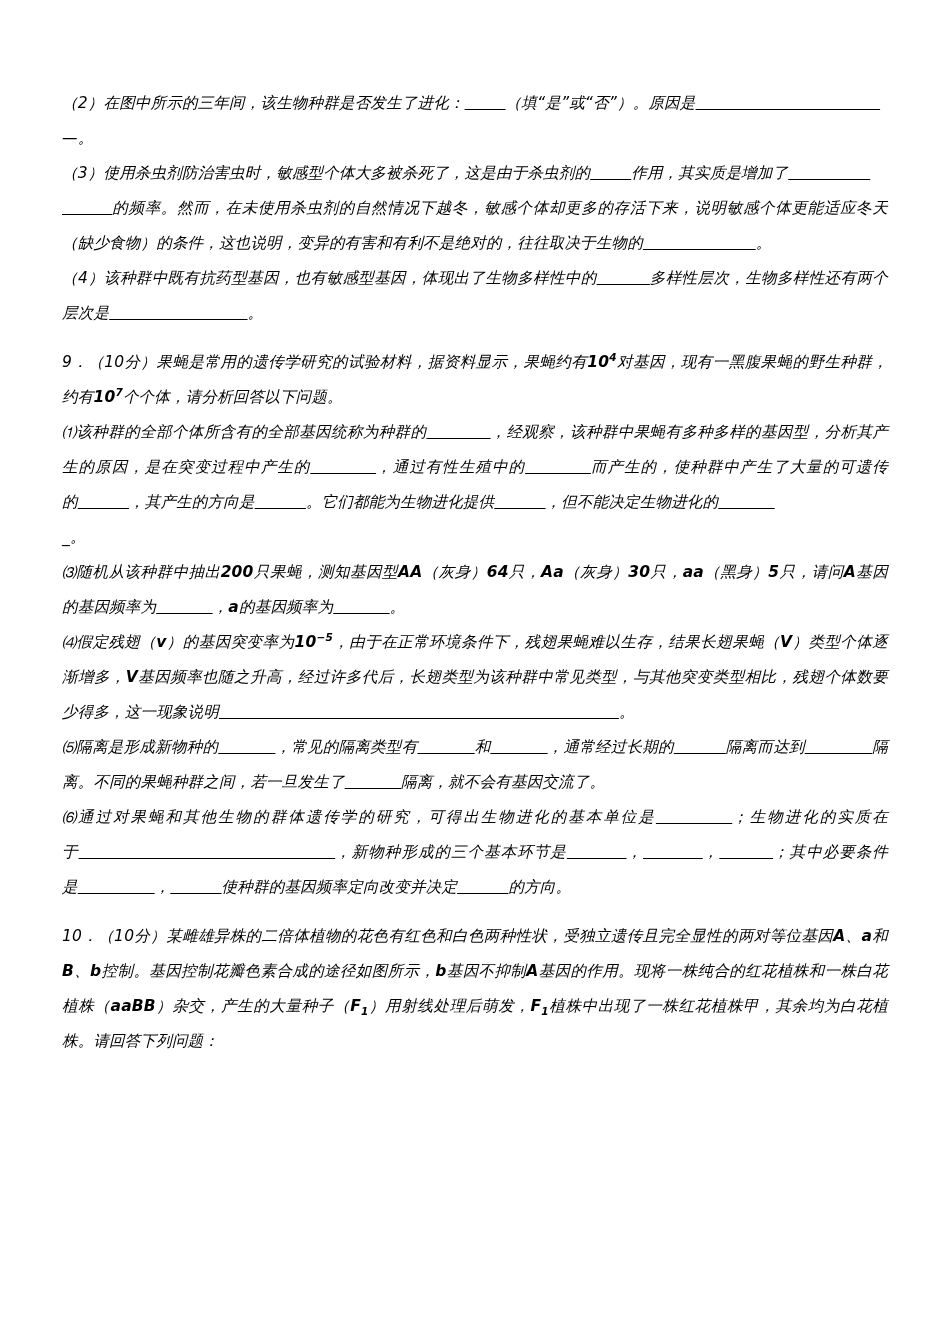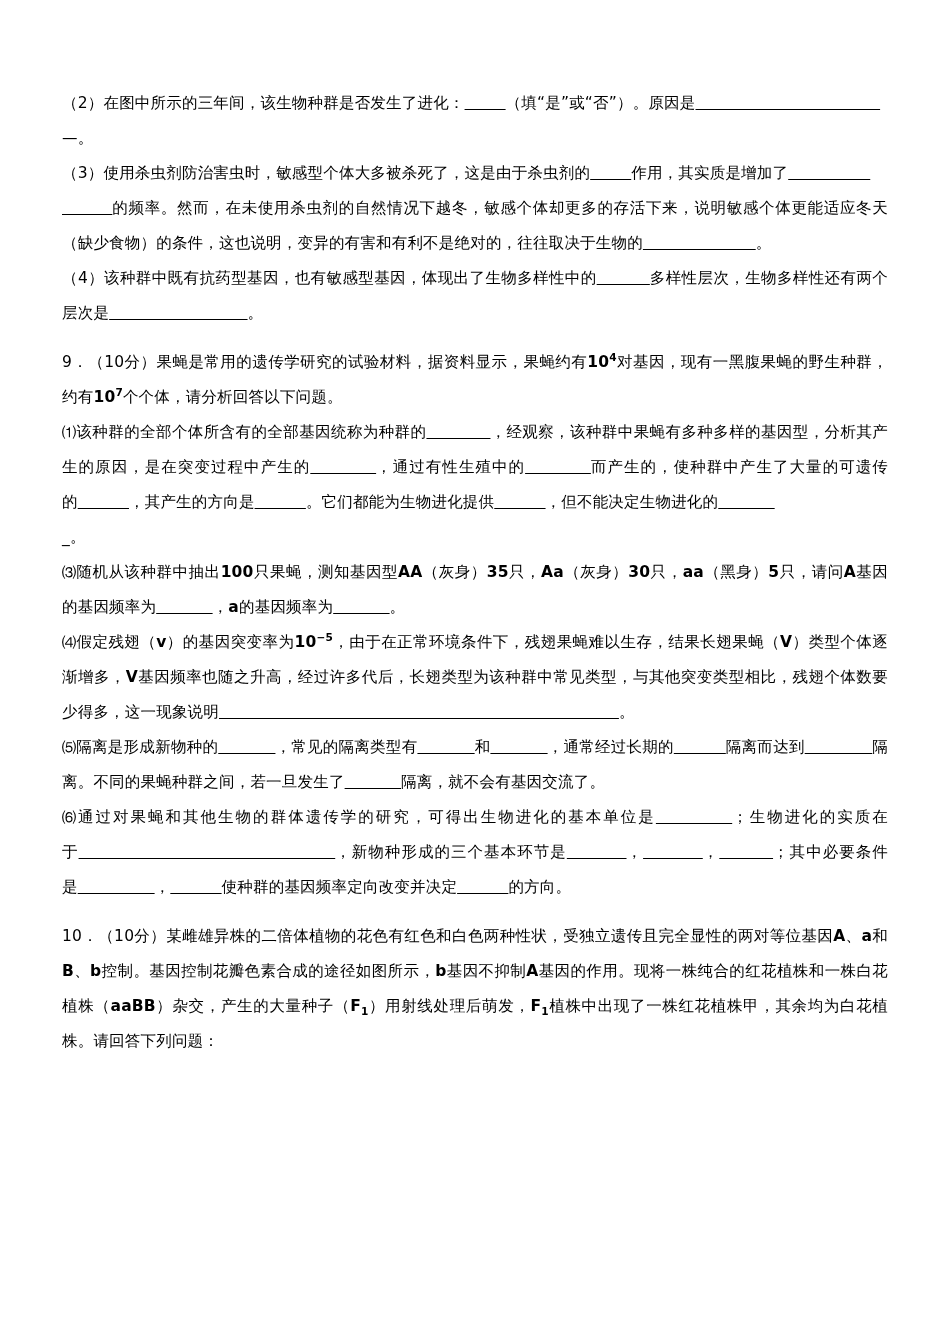--- a/index.html
+++ b/index.html
@@ -12,20 +12,21 @@
     height: 1344px;
     font-family: "DejaVu Sans", "Liberation Sans", sans-serif;
     color: #000000;
   }
   .page {
     position: relative;
     width: 950px;
     height: 1344px;
     box-sizing: border-box;
     padding: 86px 62px 0 62px;
+    font-style: italic;
   }
   .para {
     font-size: 15.5px;
     line-height: 35px;
     text-align: justify;
     letter-spacing: 0.2px;
     margin: 0;
   }
   .blk {
     margin-bottom: 0px;
@@ -56,20 +57,20 @@
 <body>
 
 <div class="page">
   <div id="content">
       <p class="para blk">（2）在图中所示的三年间，该生物种群是否发生了进化：<span class="u">&nbsp;&nbsp;&nbsp;&nbsp;&nbsp;&nbsp;&nbsp;&nbsp;</span>（填“是”或“否”）。原因是<span class="u">&nbsp;&nbsp;&nbsp;&nbsp;&nbsp;&nbsp;&nbsp;&nbsp;&nbsp;&nbsp;&nbsp;&nbsp;&nbsp;&nbsp;&nbsp;&nbsp;&nbsp;&nbsp;&nbsp;&nbsp;&nbsp;&nbsp;&nbsp;&nbsp;&nbsp;&nbsp;&nbsp;&nbsp;&nbsp;&nbsp;&nbsp;&nbsp;&nbsp;&nbsp;&nbsp;&nbsp;</span><br>—。</p>
       <p class="para blk">（3）使用杀虫剂防治害虫时，敏感型个体大多被杀死了，这是由于杀虫剂的<span class="u">&nbsp;&nbsp;&nbsp;&nbsp;&nbsp;&nbsp;&nbsp;&nbsp;</span>作用，其实质是增加了<span class="u">&nbsp;&nbsp;&nbsp;&nbsp;&nbsp;&nbsp;&nbsp;&nbsp;&nbsp;&nbsp;&nbsp;&nbsp;&nbsp;&nbsp;&nbsp;&nbsp;</span><br><span class="u">&nbsp;&nbsp;&nbsp;&nbsp;&nbsp;&nbsp;&nbsp;&nbsp;&nbsp;</span>的频率。然而，在未使用杀虫剂的自然情况下越冬，敏感个体却更多的存活下来，说明敏感个体更能适应冬天（缺少食物）的条件，这也说明，变异的有害和有利不是绝对的，往往取决于生物的<span class="u">&nbsp;&nbsp;&nbsp;&nbsp;&nbsp;&nbsp;&nbsp;&nbsp;&nbsp;&nbsp;&nbsp;&nbsp;&nbsp;&nbsp;&nbsp;&nbsp;&nbsp;&nbsp;&nbsp;&nbsp;&nbsp;&nbsp;</span>。</p>
       <p class="para blk">（4）该种群中既有抗药型基因，也有敏感型基因，体现出了生物多样性中的<span class="u">&nbsp;&nbsp;&nbsp;&nbsp;&nbsp;&nbsp;&nbsp;&nbsp;&nbsp;&nbsp;</span>多样性层次，生物多样性还有两个层次是<span class="u">&nbsp;&nbsp;&nbsp;&nbsp;&nbsp;&nbsp;&nbsp;&nbsp;&nbsp;&nbsp;&nbsp;&nbsp;&nbsp;&nbsp;&nbsp;&nbsp;&nbsp;&nbsp;&nbsp;&nbsp;&nbsp;&nbsp;&nbsp;&nbsp;&nbsp;&nbsp;&nbsp;</span>。</p>
       <div class="spacer-9"></div>
       <p class="para blk">9．（10分）果蝇是常用的遗传学研究的试验材料，据资料显示，果蝇约有<b>10<sup>4</sup></b>对基因，现有一黑腹果蝇的野生种群，约有<b>10<sup>7</sup></b>个个体，请分析回答以下问题。</p>
       <p class="para blk"><span class="circ">⑴</span>该种群的全部个体所含有的全部基因统称为种群的<span class="u">&nbsp;&nbsp;&nbsp;&nbsp;&nbsp;&nbsp;&nbsp;&nbsp;&nbsp;&nbsp;&nbsp;&nbsp;</span>，经观察，该种群中果蝇有多种多样的基因型，分析其产生的原因，是在突变过程中产生的<span class="u">&nbsp;&nbsp;&nbsp;&nbsp;&nbsp;&nbsp;&nbsp;&nbsp;&nbsp;&nbsp;&nbsp;</span>，通过有性生殖中的<span class="u">&nbsp;&nbsp;&nbsp;&nbsp;&nbsp;&nbsp;&nbsp;&nbsp;&nbsp;&nbsp;&nbsp;</span>而产生的，使种群中产生了大量的可遗传的<span class="u">&nbsp;&nbsp;&nbsp;&nbsp;&nbsp;&nbsp;&nbsp;&nbsp;&nbsp;&nbsp;</span>，其产生的方向是<span class="u">&nbsp;&nbsp;&nbsp;&nbsp;&nbsp;&nbsp;&nbsp;&nbsp;&nbsp;&nbsp;</span>。它们都能为生物进化提供<span class="u">&nbsp;&nbsp;&nbsp;&nbsp;&nbsp;&nbsp;&nbsp;&nbsp;&nbsp;&nbsp;</span>，但不能决定生物进化的<span class="u">&nbsp;&nbsp;&nbsp;&nbsp;&nbsp;&nbsp;&nbsp;&nbsp;&nbsp;&nbsp;&nbsp;</span><br>_。</p>
-      <p class="para blk"><span class="circ">⑶</span>随机从该种群中抽出<b>100</b>只果蝇，测知基因型<b>AA</b>（灰身）<b>35</b>只，<b>Aa</b>（灰身）<b>30</b>只，<b>aa</b>（黑身）<b>5</b>只，请问<b>A</b>基因的基因频率为<span class="u">&nbsp;&nbsp;&nbsp;&nbsp;&nbsp;&nbsp;&nbsp;&nbsp;&nbsp;&nbsp;&nbsp;</span>，<b>a</b>的基因频率为<span class="u">&nbsp;&nbsp;&nbsp;&nbsp;&nbsp;&nbsp;&nbsp;&nbsp;&nbsp;&nbsp;&nbsp;</span>。</p>
+      <p class="para blk"><span class="circ">⑶</span>随机从该种群中抽出<b>200</b>只果蝇，测知基因型<b>AA</b>（灰身）<b>64</b>只，<b>Aa</b>（灰身）<b>30</b>只，<b>aa</b>（黑身）<b>5</b>只，请问<b>A</b>基因的基因频率为<span class="u">&nbsp;&nbsp;&nbsp;&nbsp;&nbsp;&nbsp;&nbsp;&nbsp;&nbsp;&nbsp;&nbsp;</span>，<b>a</b>的基因频率为<span class="u">&nbsp;&nbsp;&nbsp;&nbsp;&nbsp;&nbsp;&nbsp;&nbsp;&nbsp;&nbsp;&nbsp;</span>。</p>
       <p class="para blk"><span class="circ">⑷</span>假定残翅（<b>v</b>）的基因突变率为<b>10<sup>−5</sup></b>，由于在正常环境条件下，残翅果蝇难以生存，结果长翅果蝇（<b>V</b>）类型个体逐渐增多，<b>V</b>基因频率也随之升高，经过许多代后，长翅类型为该种群中常见类型，与其他突变类型相比，残翅个体数要少得多，这一现象说明<span class="u">&nbsp;&nbsp;&nbsp;&nbsp;&nbsp;&nbsp;&nbsp;&nbsp;&nbsp;&nbsp;&nbsp;&nbsp;&nbsp;&nbsp;&nbsp;&nbsp;&nbsp;&nbsp;&nbsp;&nbsp;&nbsp;&nbsp;&nbsp;&nbsp;&nbsp;&nbsp;&nbsp;&nbsp;&nbsp;&nbsp;&nbsp;&nbsp;&nbsp;&nbsp;&nbsp;&nbsp;&nbsp;&nbsp;&nbsp;&nbsp;&nbsp;&nbsp;&nbsp;&nbsp;&nbsp;&nbsp;&nbsp;&nbsp;&nbsp;&nbsp;&nbsp;&nbsp;&nbsp;&nbsp;&nbsp;&nbsp;&nbsp;&nbsp;&nbsp;&nbsp;&nbsp;&nbsp;&nbsp;&nbsp;&nbsp;&nbsp;&nbsp;&nbsp;&nbsp;&nbsp;&nbsp;&nbsp;&nbsp;&nbsp;&nbsp;&nbsp;&nbsp;&nbsp;</span>。</p>
       <p class="para blk"><span class="circ">⑸</span>隔离是形成新物种的<span class="u">&nbsp;&nbsp;&nbsp;&nbsp;&nbsp;&nbsp;&nbsp;&nbsp;&nbsp;&nbsp;&nbsp;</span>，常见的隔离类型有<span class="u">&nbsp;&nbsp;&nbsp;&nbsp;&nbsp;&nbsp;&nbsp;&nbsp;&nbsp;&nbsp;&nbsp;</span>和<span class="u">&nbsp;&nbsp;&nbsp;&nbsp;&nbsp;&nbsp;&nbsp;&nbsp;&nbsp;&nbsp;&nbsp;</span>，通常经过长期的<span class="u">&nbsp;&nbsp;&nbsp;&nbsp;&nbsp;&nbsp;&nbsp;&nbsp;&nbsp;&nbsp;</span>隔离而达到<span class="u">&nbsp;&nbsp;&nbsp;&nbsp;&nbsp;&nbsp;&nbsp;&nbsp;&nbsp;&nbsp;&nbsp;&nbsp;&nbsp;</span>隔离。不同的果蝇种群之间，若一旦发生了<span class="u">&nbsp;&nbsp;&nbsp;&nbsp;&nbsp;&nbsp;&nbsp;&nbsp;&nbsp;&nbsp;&nbsp;</span>隔离，就不会有基因交流了。</p>
       <p class="para blk"><span class="circ">⑹</span>通过对果蝇和其他生物的群体遗传学的研究，可得出生物进化的基本单位是<span class="u">&nbsp;&nbsp;&nbsp;&nbsp;&nbsp;&nbsp;&nbsp;&nbsp;&nbsp;&nbsp;&nbsp;</span>；生物进化的实质在于<span class="u">&nbsp;&nbsp;&nbsp;&nbsp;&nbsp;&nbsp;&nbsp;&nbsp;&nbsp;&nbsp;&nbsp;&nbsp;&nbsp;&nbsp;&nbsp;&nbsp;&nbsp;&nbsp;&nbsp;&nbsp;&nbsp;&nbsp;&nbsp;&nbsp;&nbsp;&nbsp;&nbsp;&nbsp;&nbsp;&nbsp;&nbsp;&nbsp;&nbsp;&nbsp;&nbsp;&nbsp;&nbsp;&nbsp;&nbsp;&nbsp;&nbsp;&nbsp;&nbsp;</span>，新物种形成的三个基本环节是<span class="u">&nbsp;&nbsp;&nbsp;&nbsp;&nbsp;&nbsp;&nbsp;&nbsp;&nbsp;&nbsp;</span>，<span class="u">&nbsp;&nbsp;&nbsp;&nbsp;&nbsp;&nbsp;&nbsp;&nbsp;&nbsp;&nbsp;</span>，<span class="u">&nbsp;&nbsp;&nbsp;&nbsp;&nbsp;&nbsp;&nbsp;&nbsp;&nbsp;</span>；其中必要条件是<span class="u">&nbsp;&nbsp;&nbsp;&nbsp;&nbsp;&nbsp;&nbsp;&nbsp;&nbsp;&nbsp;&nbsp;&nbsp;&nbsp;&nbsp;&nbsp;</span>，<span class="u">&nbsp;&nbsp;&nbsp;&nbsp;&nbsp;&nbsp;&nbsp;&nbsp;&nbsp;&nbsp;</span>使种群的基因频率定向改变并决定<span class="u">&nbsp;&nbsp;&nbsp;&nbsp;&nbsp;&nbsp;&nbsp;&nbsp;&nbsp;&nbsp;</span>的方向。</p>
       <div class="spacer-10"></div>
       <p class="para blk">10．（10分）某雌雄异株的二倍体植物的花色有红色和白色两种性状，受独立遗传且完全显性的两对等位基因<b>A</b>、<b>a</b>和<b>B</b>、<b>b</b>控制。基因控制花瓣色素合成的途径如图所示，<b>b</b>基因不抑制<b>A</b>基因的作用。现将一株纯合的红花植株和一株白花植株（<b>aaBB</b>）杂交，产生的大量种子（<b>F<sub>1</sub></b>）用射线处理后萌发，<b>F<sub>1</sub></b>植株中出现了一株红花植株甲，其余均为白花植株。请回答下列问题：</p>
     </div>
 </div>
 
 </body></html>

